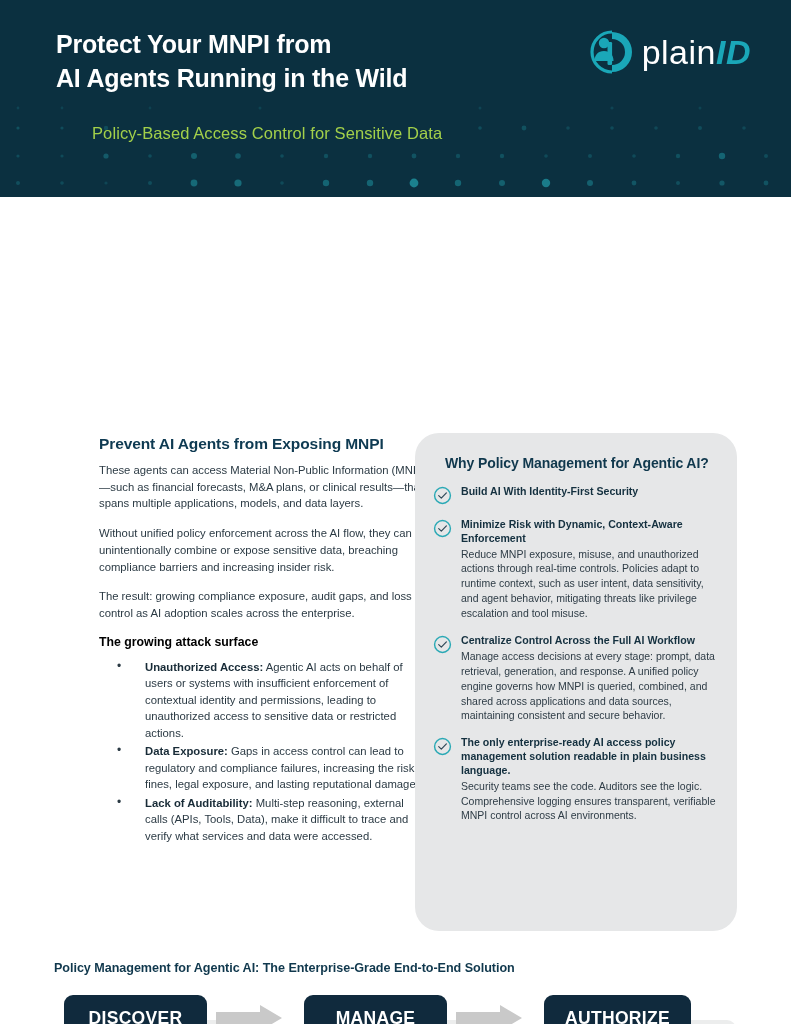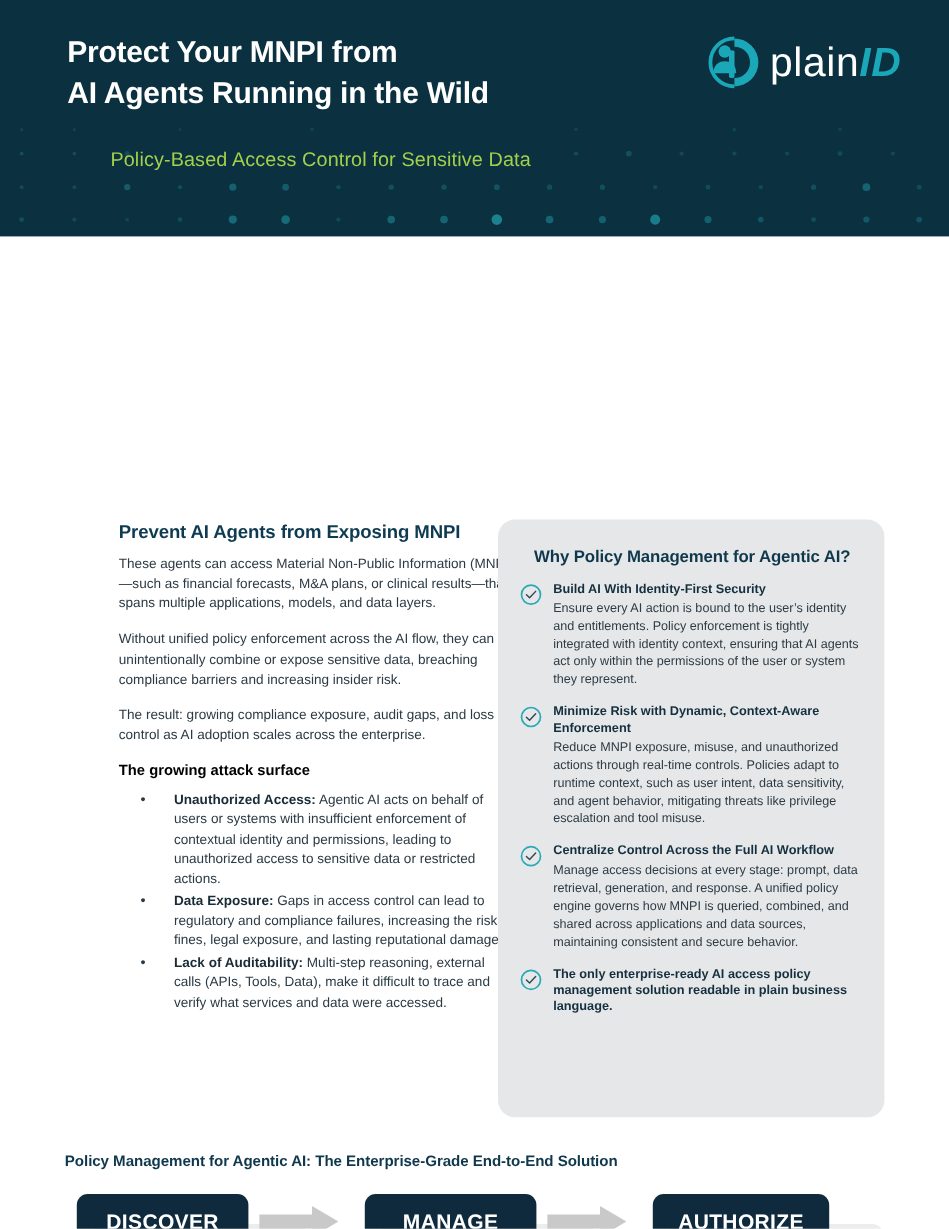--- a/index.html
+++ b/index.html
@@ -129,21 +129,21 @@
   ul.bullets li b { font-weight: bold; color: #182b37; }
 
   
   .panel {
     position: absolute;
     left: 415px;
     top: 236px;
     width: 322px;
     height: 498px;
     background: #e6e7e8;
-    border-radius: 14px;
+    border-radius: 24px;
     box-sizing: border-box;
     padding: 18px 20px 16px 18px;
   }
   .panel-title {
     font-size: 14px;
     font-weight: bold;
     color: #10384d;
     margin: 4px 0 14px 12px;
     letter-spacing: -0.1px;
   }
@@ -343,21 +343,20 @@
   <div class="panel">
     <div class="panel-title">Why Policy Management for Agentic AI?</div>
 
     <div class="panel-item">
       <svg class="check-icon" viewBox="0 0 24 24">
         <circle cx="12" cy="12" r="10" fill="none" stroke="#2aa9b5" stroke-width="1.8"></circle>
         <path d="M7.2 12.2 L10.5 15.4 L16.9 8.6" fill="none" stroke="#2f4857" stroke-width="1.5" stroke-linecap="round" stroke-linejoin="round"></path>
       </svg>
       <div class="panel-item-body">
         <div class="panel-item-title">Build AI With Identity-First Security</div>
-        <div class="panel-item-text">Ensure every AI action is bound to the user’s identity and entitlements. Policy enforcement is tightly integrated with identity context, ensuring that AI agents act only within the permissions of the user or system they represent.</div>
       </div>
     </div>
 
     <div class="panel-item">
       <svg class="check-icon" viewBox="0 0 24 24">
         <circle cx="12" cy="12" r="10" fill="none" stroke="#2aa9b5" stroke-width="1.8"></circle>
         <path d="M7.2 12.2 L10.5 15.4 L16.9 8.6" fill="none" stroke="#2f4857" stroke-width="1.5" stroke-linecap="round" stroke-linejoin="round"></path>
       </svg>
       <div class="panel-item-body">
         <div class="panel-item-title">Minimize Risk with Dynamic, Context-Aware Enforcement</div>
@@ -376,20 +375,21 @@
       </div>
     </div>
 
     <div class="panel-item">
       <svg class="check-icon" viewBox="0 0 24 24">
         <circle cx="12" cy="12" r="10" fill="none" stroke="#2aa9b5" stroke-width="1.8"></circle>
         <path d="M7.2 12.2 L10.5 15.4 L16.9 8.6" fill="none" stroke="#2f4857" stroke-width="1.5" stroke-linecap="round" stroke-linejoin="round"></path>
       </svg>
       <div class="panel-item-body">
         <div class="panel-item-title">The only enterprise-ready AI access policy management solution readable in plain business language.</div>
+        <div class="panel-item-text">Security teams see the code. Auditors see the logic. Comprehensive logging ensures transparent, verifiable MNPI control across AI environments.</div>
       </div>
     </div>
   </div>
 
   <div class="flow-section">
     <div class="flow-heading">Policy Management for Agentic AI: The Enterprise-Grade End-to-End Solution</div>
 
     <div class="flow-row">
 
       <div class="flow-col c1">

